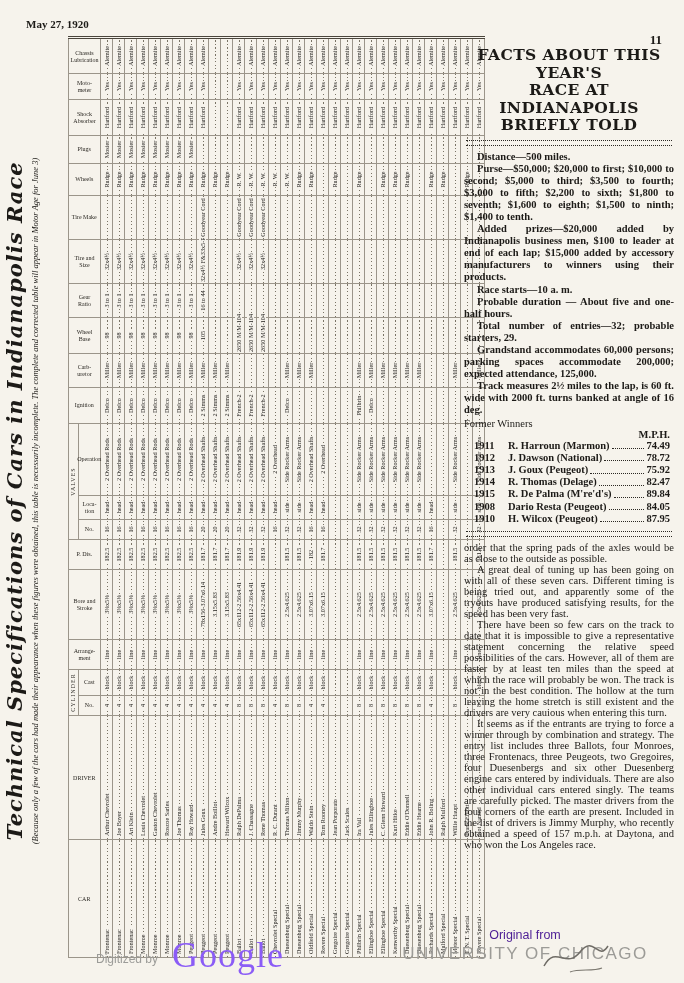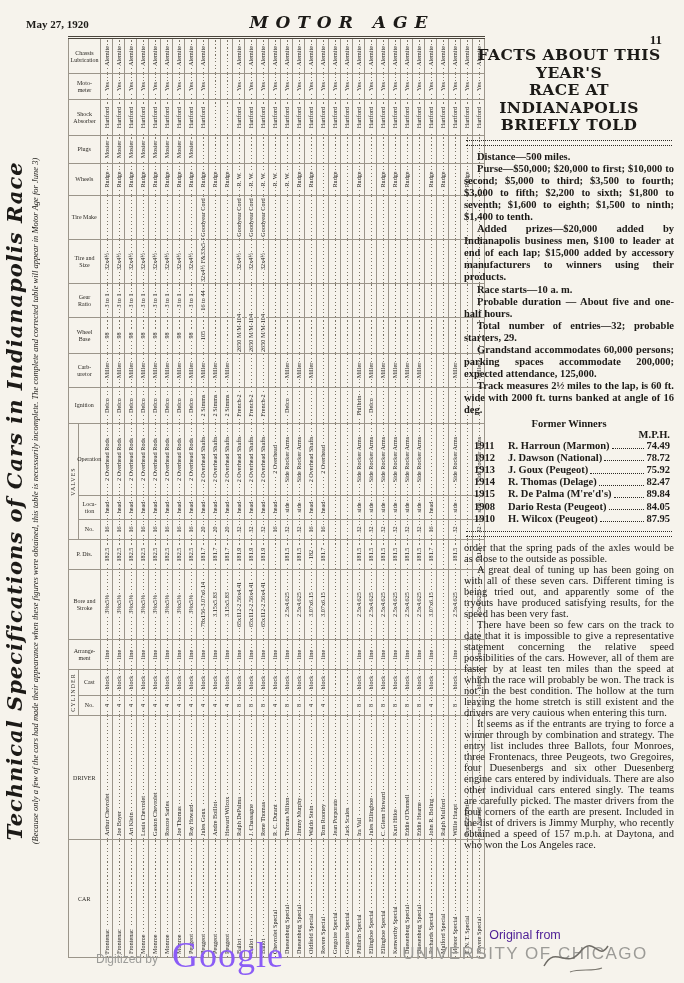--- a/index.html
+++ b/index.html
@@ -48,21 +48,21 @@
   table.specs td .cv{background:#f6f3ec;padding:0 1px;}
 
   
   .rcol{position:absolute;left:464px;top:46px;width:210px;}
   .facts-title{font-family:"DejaVu Serif", serif;font-weight:bold;font-size:15.5px;
     line-height:17.5px;text-align:center;white-space:pre-line;letter-spacing:0.4px;}
   .dotrule{height:4px;margin:6px 2px 5px 2px;
     border-top:1.5px dotted #2b2823;border-bottom:1.5px dotted #2b2823;}
   .facts p{margin:0;font-size:10.5px;line-height:12.1px;font-weight:bold;
     text-align:justify;text-indent:13px;}
-  .win-head{font-size:10.5px;font-weight:bold;text-align:center;margin-top:1px;}
+  .win-head{font-size:10.5px;font-weight:normal;margin-top:1px;}
   .win-unit{font-size:10.5px;font-weight:bold;text-align:right;padding-right:4px;}
   .win-row{display:flex;font-size:10.5px;line-height:12.2px;font-weight:bold;
     padding:0 4px 0 10px;}
   .win-year{width:30px;flex:none;}
   .win-name{flex:none;padding-left:4px;}
   .win-leader{flex:1;border-bottom:1.6px dotted #2b2823;margin:0 2px 2.5px 2px;}
   .win-speed{flex:none;}
   .article p{margin:0;font-size:10.5px;line-height:11px;text-align:justify;
     text-indent:13px;}
   .article p.noindent{text-indent:0;}
@@ -77,21 +77,20 @@
   .univ{position:absolute;left:360px;top:944px;width:330px;text-align:center;
     color:#9c9b97;font-family:"Liberation Sans", sans-serif;font-size:17px;
     letter-spacing:1.5px;}
   .squiggle{position:absolute;left:540px;top:938px;}
 </style>
 </head>
 <body>
 
 <div class="pg-header">
   <div class="pg-date">May 27, 1920</div>
-  <div class="pg-masthead">MOTOR AGE</div>
   <div class="pg-num">11</div>
 </div>
 
 <div class="title-wrap">
   <div class="title-inner">
     <div class="tbl-title">Technical Specifications of Cars in Indianapolis Race</div>
     <div class="tbl-note">(Because only a few of the cars had made their appearance when these figures were obtained, this table is necessarily incomplete.  The complete and corrected table will appear in Motor Age for June 3)</div>
   </div>
 </div>
 

